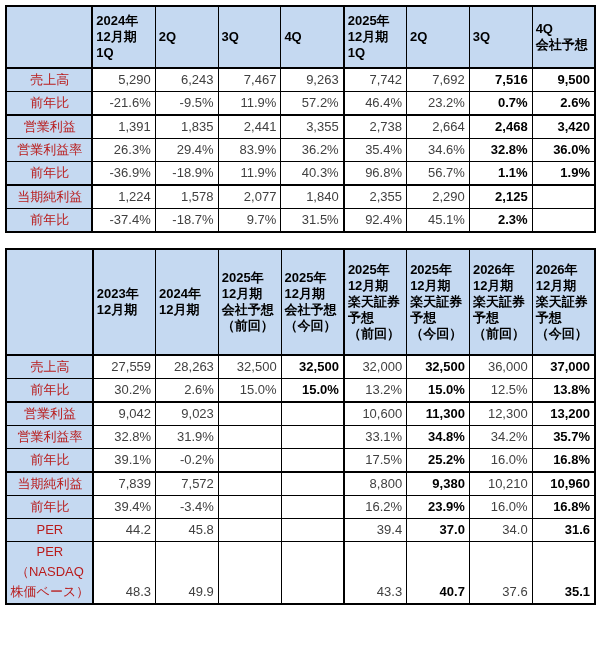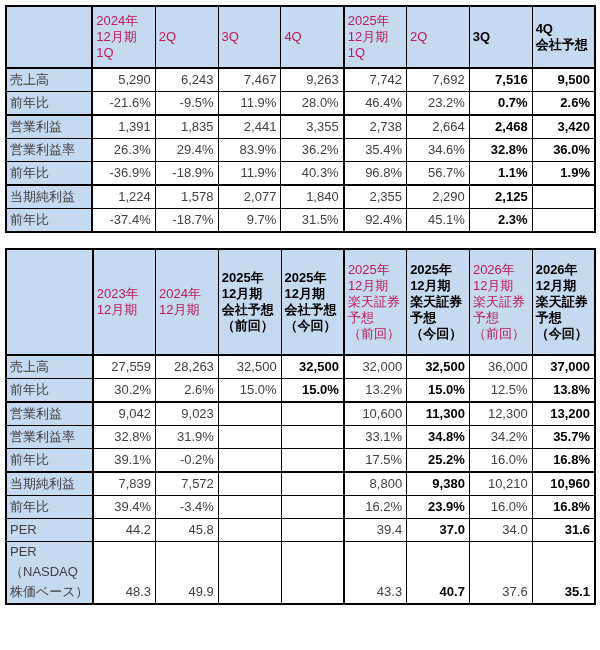--- a/index.html
+++ b/index.html
@@ -11,31 +11,31 @@
   .wrap{padding:5px 4px 0 5px;}
   table{
     border-collapse:collapse;table-layout:fixed;
     border:2px solid #000;
     margin:0 0 15px 0;
   }
   th,td{border:1px solid #000;overflow:hidden;}
   col.label-col{width:87px;}
   col.data-col{width:63px;}
   th{
-    background:#c5d9f1;font-weight:400;text-align:left;vertical-align:middle;
+    background:#c5d9f1;font-weight:700;text-align:left;vertical-align:middle;
     padding:1px 2px 1px 3px;font-size:13px;line-height:16px;
-    white-space:pre-line;color:#be185d;
+    white-space:pre-line;color:#000000;
   }
   th.bold{font-weight:700;color:#000;}
   #table-0 thead th{height:58px;}
   #table-1 thead th{height:102px;}
   td{height:21px;font-size:13px;line-height:20px;vertical-align:bottom;}
   td.label{
-    background:#c5d9f1;text-align:left;padding:0 2px 1px 3px;
-    color:#404040;white-space:pre-line;
+    background:#c5d9f1;text-align:center;padding:0 2px 1px 3px;
+    color:#b91c1c;white-space:pre-line;
   }
   td.val{text-align:right;padding:0 4px 1px 2px;color:#404040;}
   td.val.bold{font-weight:700;color:#000;}
   .bl2{border-left:2px solid #000;}
   tr.group-start td{border-top:2px solid #000;}
 </style>
 </head>
 <body>
 
 <div class="wrap">
@@ -79,21 +79,21 @@
           <td class="val bl2">7,742</td>
           <td class="val">7,692</td>
           <td class="val bold">7,516</td>
           <td class="val bold">9,500</td>
         </tr>
         <tr>
           <td class="label">前年比</td>
           <td class="val bl2">-21.6%</td>
           <td class="val">-9.5%</td>
           <td class="val">11.9%</td>
-          <td class="val">28.0%</td>
+          <td class="val">57.2%</td>
           <td class="val bl2">46.4%</td>
           <td class="val">23.2%</td>
           <td class="val bold">0.7%</td>
           <td class="val bold">2.6%</td>
         </tr>
         <tr class="group-start">
           <td class="label">営業利益</td>
           <td class="val bl2">1,391</td>
           <td class="val">1,835</td>
           <td class="val">2,441</td>

